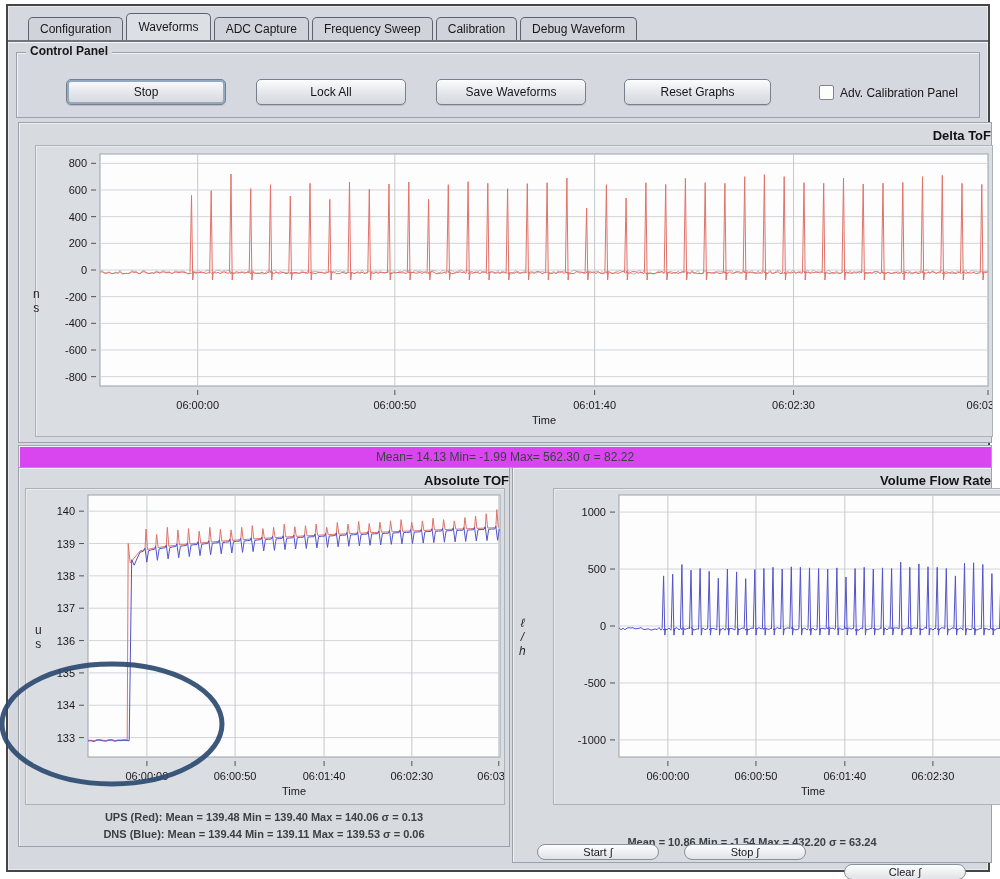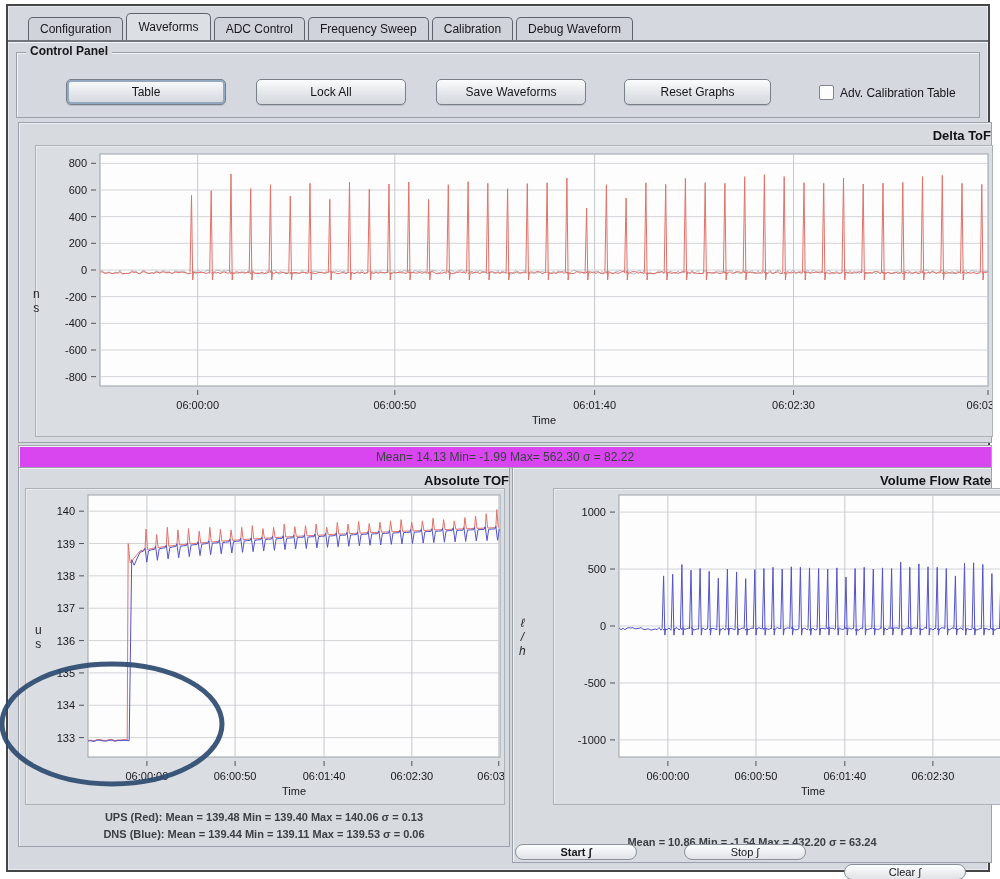--- a/index.html
+++ b/index.html
@@ -41,35 +41,35 @@
 </head>
 <body>
 
 <div class="viewport">
 <div class="window">
 
   <div class="tab-sep"></div>
   <div class="tabbar">
     <div class="tab">Configuration</div>
     <div class="tab active">Waveforms</div>
-    <div class="tab">ADC Control</div>
+    <div class="tab">ADC Capture</div>
     <div class="tab">Frequency Sweep</div>
     <div class="tab">Calibration</div>
     <div class="tab">Debug Waveform</div>
   </div>
 
   <div class="cpanel-title">Control Panel</div>
   <div class="cpanel">
-    <button class="btn focus" style="left:49px;top:26px;width:160px;">Table</button>
+    <button class="btn focus" style="left:49px;top:26px;width:160px;">Stop</button>
     <button class="btn" style="left:239px;top:26px;width:150px;">Lock All</button>
     <button class="btn" style="left:419px;top:26px;width:150px;">Save Waveforms</button>
     <button class="btn" style="left:607px;top:26px;width:147px;">Reset Graphs</button>
     <label class="chk-wrap" style="left:802px;top:32px;">
       <span class="chk-box"></span>
-      <span>Adv. Calibration Table</span>
+      <span>Adv. Calibration Panel</span>
     </label>
   </div>
 
   <div class="panel" style="left:10px;top:116px;width:972px;height:319px;">
     <div class="chart-title">Delta ToF</div>
     <div class="unit" style="left:14px;top:164px;">
       <div>n</div>
       <div>s</div>
     </div>
     <div class="inner-box" style="left:16px;top:22px;width:956px;height:290px;">
@@ -218,21 +218,21 @@
             <line x1="357.892" y1="6" x2="357.892" y2="268" stroke="#c6c9cd" stroke-width="1"></line>
             <line x1="357.892" y1="272" x2="357.892" y2="277" stroke="#50545a" stroke-width="1"></line>
             <text x="357.892" y="291" text-anchor="middle" font-size="11" fill="#17191d" font-family="&quot;Liberation Sans&quot;,sans-serif">06:02:30</text>
             <line x1="443.64" y1="272" x2="443.64" y2="277" stroke="#50545a" stroke-width="1"></line>
             <text x="443.64" y="291" text-anchor="middle" font-size="11" fill="#17191d" font-family="&quot;Liberation Sans&quot;,sans-serif">06:03:</text>
             <text x="238" y="306" text-anchor="middle" font-size="11" fill="#17191d" font-family="&quot;Liberation Sans&quot;,sans-serif">Time</text>
             <polyline points="44.0,138.8 46.0,140.7 48.0,139.3 50.0,140.7 52.0,139.1 54.0,138.7 56.0,139.0 58.0,138.6 60.0,139.9 62.0,139.6 64.0,139.3 66.0,138.6 68.0,140.2 70.0,140.6 72.0,139.9 74.0,140.0 76.0,141.1 78.0,140.6 80.0,139.9 82.0,140.7 84.0,138.5 86.0,141.1 87.1,139.8 88.6,86.9 89.8,146.1 90.6,139.8 88.0,140.7 90.0,140.4 92.0,140.7 94.0,139.0 96.0,141.2 96.2,139.8 97.7,85.2 98.9,146.1 99.7,139.8 98.0,141.2 100.0,139.5 102.0,138.6 104.0,141.0 105.4,139.8 106.9,75.5 108.1,146.1 108.9,139.8 106.0,140.2 108.0,138.7 110.0,140.4 112.0,139.7 114.0,138.9 114.5,139.8 116.0,81.2 117.2,146.1 118.0,139.8 116.0,138.5 118.0,140.7 120.0,140.8 122.0,139.8 124.0,140.1 123.6,139.8 125.1,79.5 126.3,146.1 127.1,139.8 126.0,140.4 128.0,138.9 130.0,140.8 132.0,139.6 132.7,139.8 134.2,82.3 135.4,146.1 136.2,139.8 134.0,140.7 136.0,139.6 138.0,139.3 140.0,140.0 142.0,140.8 141.8,139.8 143.3,89.2 144.5,146.1 145.3,139.8 144.0,140.9 146.0,140.8 148.0,139.1 150.0,141.2 150.9,139.8 152.4,80.0 153.6,146.1 154.4,139.8 152.0,139.9 154.0,139.6 156.0,139.4 158.0,139.9 160.0,141.0 160.1,139.8 161.6,82.9 162.8,146.1 163.6,139.8 162.0,138.5 164.0,140.8 166.0,139.7 168.0,138.9 169.2,139.8 170.7,89.7 171.9,146.1 172.7,139.8 170.0,140.8 172.0,140.6 174.0,140.6 176.0,139.2 178.0,139.1 178.3,139.8 179.8,80.6 181.0,146.1 181.8,139.8 180.0,139.6 182.0,139.9 184.0,138.6 186.0,139.8 187.4,139.8 188.9,79.5 190.1,146.1 190.9,139.8 188.0,139.9 190.0,139.1 192.0,139.8 194.0,140.4 196.0,139.1 196.5,139.8 198.0,78.3 199.2,146.1 200.0,139.8 198.0,140.3 200.0,140.5 202.0,138.6 204.0,139.4 206.0,139.2 205.7,139.8 207.2,80.0 208.4,146.1 209.2,139.8 208.0,141.0 210.0,139.9 212.0,138.9 214.0,139.0 214.8,139.8 216.3,77.8 217.5,146.1 218.3,139.8 216.0,139.0 218.0,138.6 220.0,140.9 222.0,140.6 224.0,139.7 223.9,139.8 225.4,78.3 226.6,146.1 227.4,139.8 226.0,140.9 228.0,139.8 230.0,139.1 232.0,141.1 233.0,139.8 234.5,78.9 235.7,146.1 236.5,139.8 234.0,141.1 236.0,140.1 238.0,139.1 240.0,141.0 242.0,140.5 242.1,139.8 243.6,79.5 244.8,146.1 245.6,139.8 244.0,140.4 246.0,139.5 248.0,139.3 250.0,139.9 251.2,139.8 252.7,80.0 253.9,146.1 254.7,139.8 252.0,139.3 254.0,138.5 256.0,139.5 258.0,139.1 260.0,140.4 260.4,139.8 261.9,78.9 263.1,146.1 263.9,139.8 262.0,140.3 264.0,138.8 266.0,140.1 268.0,140.4 269.5,139.8 271.0,88.0 272.2,146.1 273.0,139.8 270.0,138.8 272.0,139.8 274.0,138.9 276.0,140.2 278.0,139.4 278.6,139.8 280.1,79.5 281.3,146.1 282.1,139.8 280.0,141.2 282.0,140.9 284.0,141.2 286.0,138.9 288.0,139.9 287.7,139.8 289.2,78.3 290.4,146.1 291.2,139.8 290.0,139.4 292.0,140.8 294.0,140.1 296.0,139.3 296.8,139.8 298.3,80.0 299.5,146.1 300.3,139.8 298.0,139.5 300.0,139.9 302.0,140.3 304.0,140.3 306.0,138.5 306.0,139.8 307.5,78.9 308.7,146.1 309.5,139.8 308.0,139.6 310.0,139.0 312.0,141.0 314.0,138.6 315.1,139.8 316.6,79.5 317.8,146.1 318.6,139.8 316.0,139.1 318.0,139.2 320.0,139.0 322.0,138.8 324.0,139.9 324.2,139.8 325.7,73.2 326.9,146.1 327.7,139.8 326.0,139.0 328.0,141.2 330.0,140.0 332.0,138.9 333.3,139.8 334.8,78.3 336.0,146.1 336.8,139.8 334.0,138.6 336.0,140.5 338.0,139.1 340.0,138.9 342.0,139.5 342.4,139.8 343.9,74.9 345.1,146.1 345.9,139.8 344.0,139.7 346.0,140.4 348.0,140.4 350.0,138.5 352.0,139.0 351.5,139.8 353.0,77.8 354.2,146.1 355.0,139.8 354.0,140.2 356.0,139.6 358.0,141.0 360.0,139.0 360.7,139.8 362.2,78.3 363.4,146.1 364.2,139.8 362.0,140.0 364.0,141.2 366.0,139.0 368.0,138.7 370.0,140.0 369.8,139.8 371.3,79.5 372.5,146.1 373.3,139.8 372.0,138.9 374.0,141.1 376.0,139.8 378.0,138.7 378.9,139.8 380.4,86.9 381.6,146.1 382.4,139.8 380.0,139.4 382.0,140.7 384.0,139.9 386.0,138.8 388.0,141.1 388.0,139.8 389.5,74.3 390.7,146.1 391.5,139.8 390.0,141.1 392.0,139.6 394.0,140.3 396.0,140.6 397.1,139.8 398.6,73.8 399.8,146.1 400.6,139.8 398.0,139.3 400.0,140.8 402.0,141.0 404.0,139.9 406.0,139.5 406.3,139.8 407.8,75.5 408.9,146.1 409.8,139.8 408.0,139.7 410.0,139.7 412.0,139.7 414.0,141.0 415.4,139.8 416.9,84.6 418.1,146.1 418.9,139.8 416.0,139.4 418.0,140.9 420.0,141.1 422.0,139.4 424.0,139.3 424.5,139.8 426.0,83.5 427.2,146.1 428.0,139.8 426.0,139.1 428.0,138.9 430.0,139.8 432.0,141.1" fill="none" stroke="#5353cb" stroke-width="1" stroke-linejoin="round"></polyline>
           </svg>
     </div>
     <div class="stats" style="top:344px;margin-top:24px;">Mean = 10.86 Min = -1.54 Max = 432.20 σ = 63.24</div>
-    <button class="pillbtn" style="left:2px;top:376px;width:122px;font-weight:bold;">Start ∫</button>
+    <button class="pillbtn" style="left:24px;top:376px;width:122px;">Start ∫</button>
     <button class="pillbtn" style="left:171px;top:376px;width:122px;">Stop ∫</button>
     <button class="pillbtn" style="left:331px;top:376px;width:122px;margin-top:20px;">Clear ∫</button>
   </div>
 
 </div>
 
 <svg class="annot" style="left:0;top:650px;" width="240" height="150">
   <ellipse cx="112" cy="74" rx="110" ry="60" fill="none" stroke="#2d4a70" stroke-width="5" opacity="0.92"></ellipse>
 </svg>
 </div>

